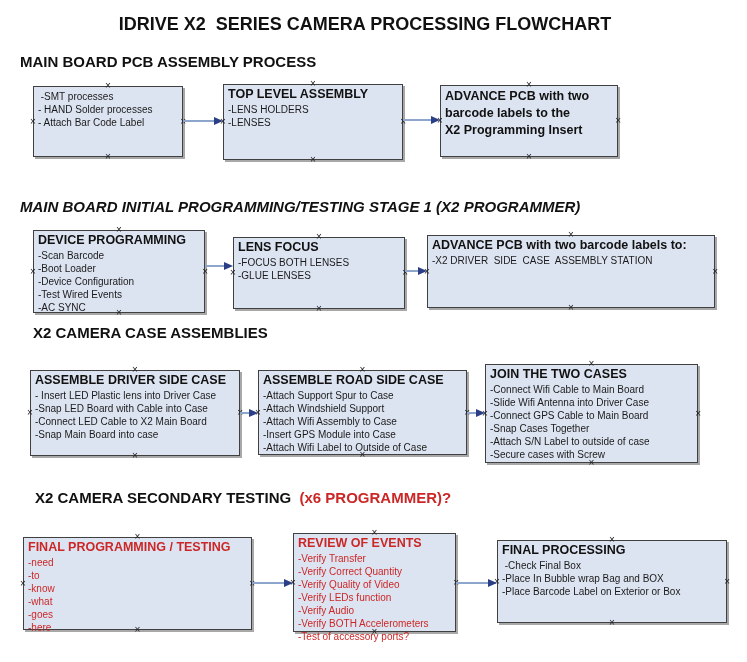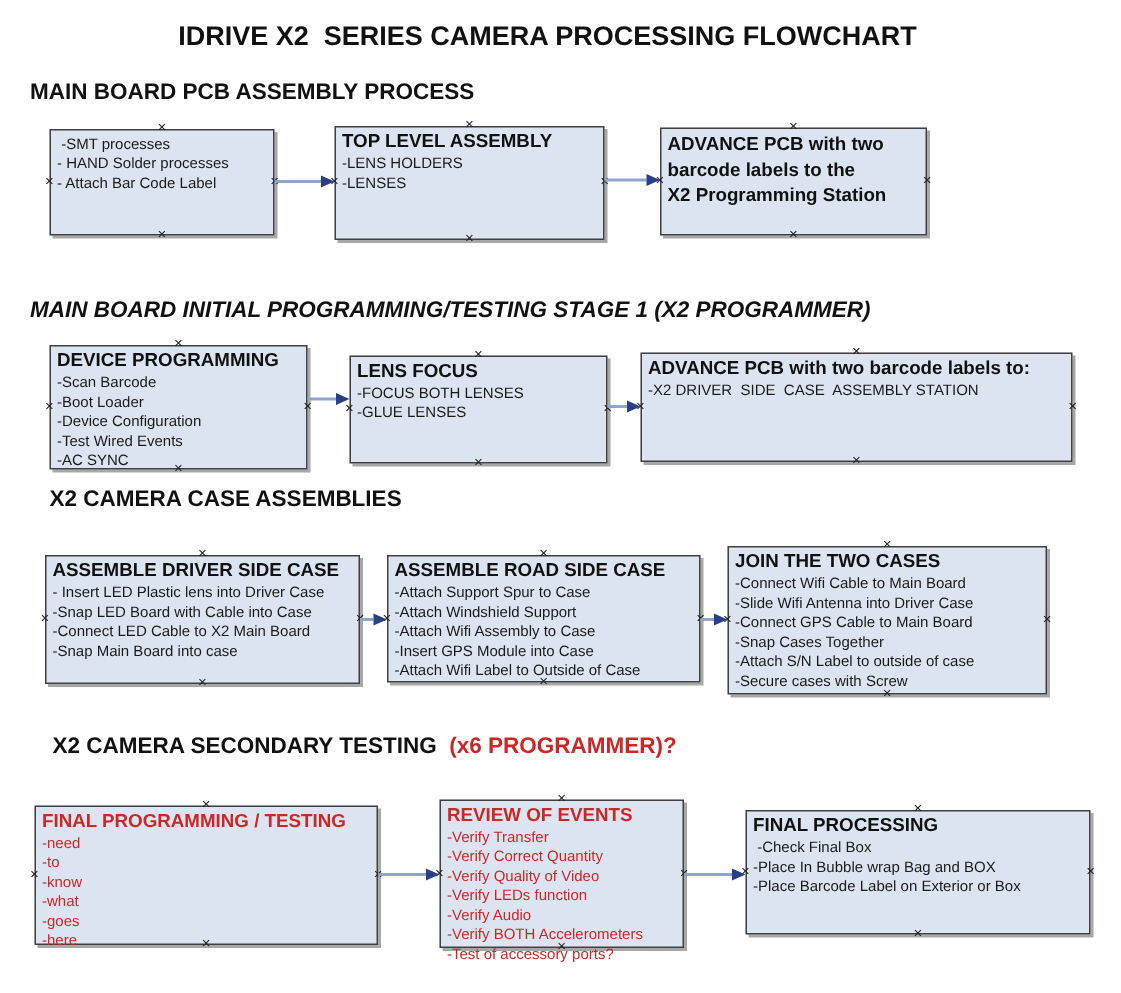--- a/index.html
+++ b/index.html
@@ -74,21 +74,21 @@
       </div>
   <span class="handle handle-t">×</span>
       <span class="handle handle-b">×</span>
       <span class="handle handle-l">×</span>
       <span class="handle handle-r">×</span>
     </div>
 
   <div class="flow-box" style="left:440px;top:85px;width:178px;height:72px;">
     <div class="box-title tall">ADVANCE PCB with two
 barcode labels to the
- X2 Programming Station</div>
+ X2 Programming Insert</div>
     <div class="box-items"></div>
   <span class="handle handle-t">×</span>
       <span class="handle handle-b">×</span>
       <span class="handle handle-l">×</span>
       <span class="handle handle-r">×</span>
     </div>
 
   <div class="arrow" style="left:183px;top:116px;width:40px;">
     <span class="arrow-line"></span>
     <span class="arrow-head"></span>

